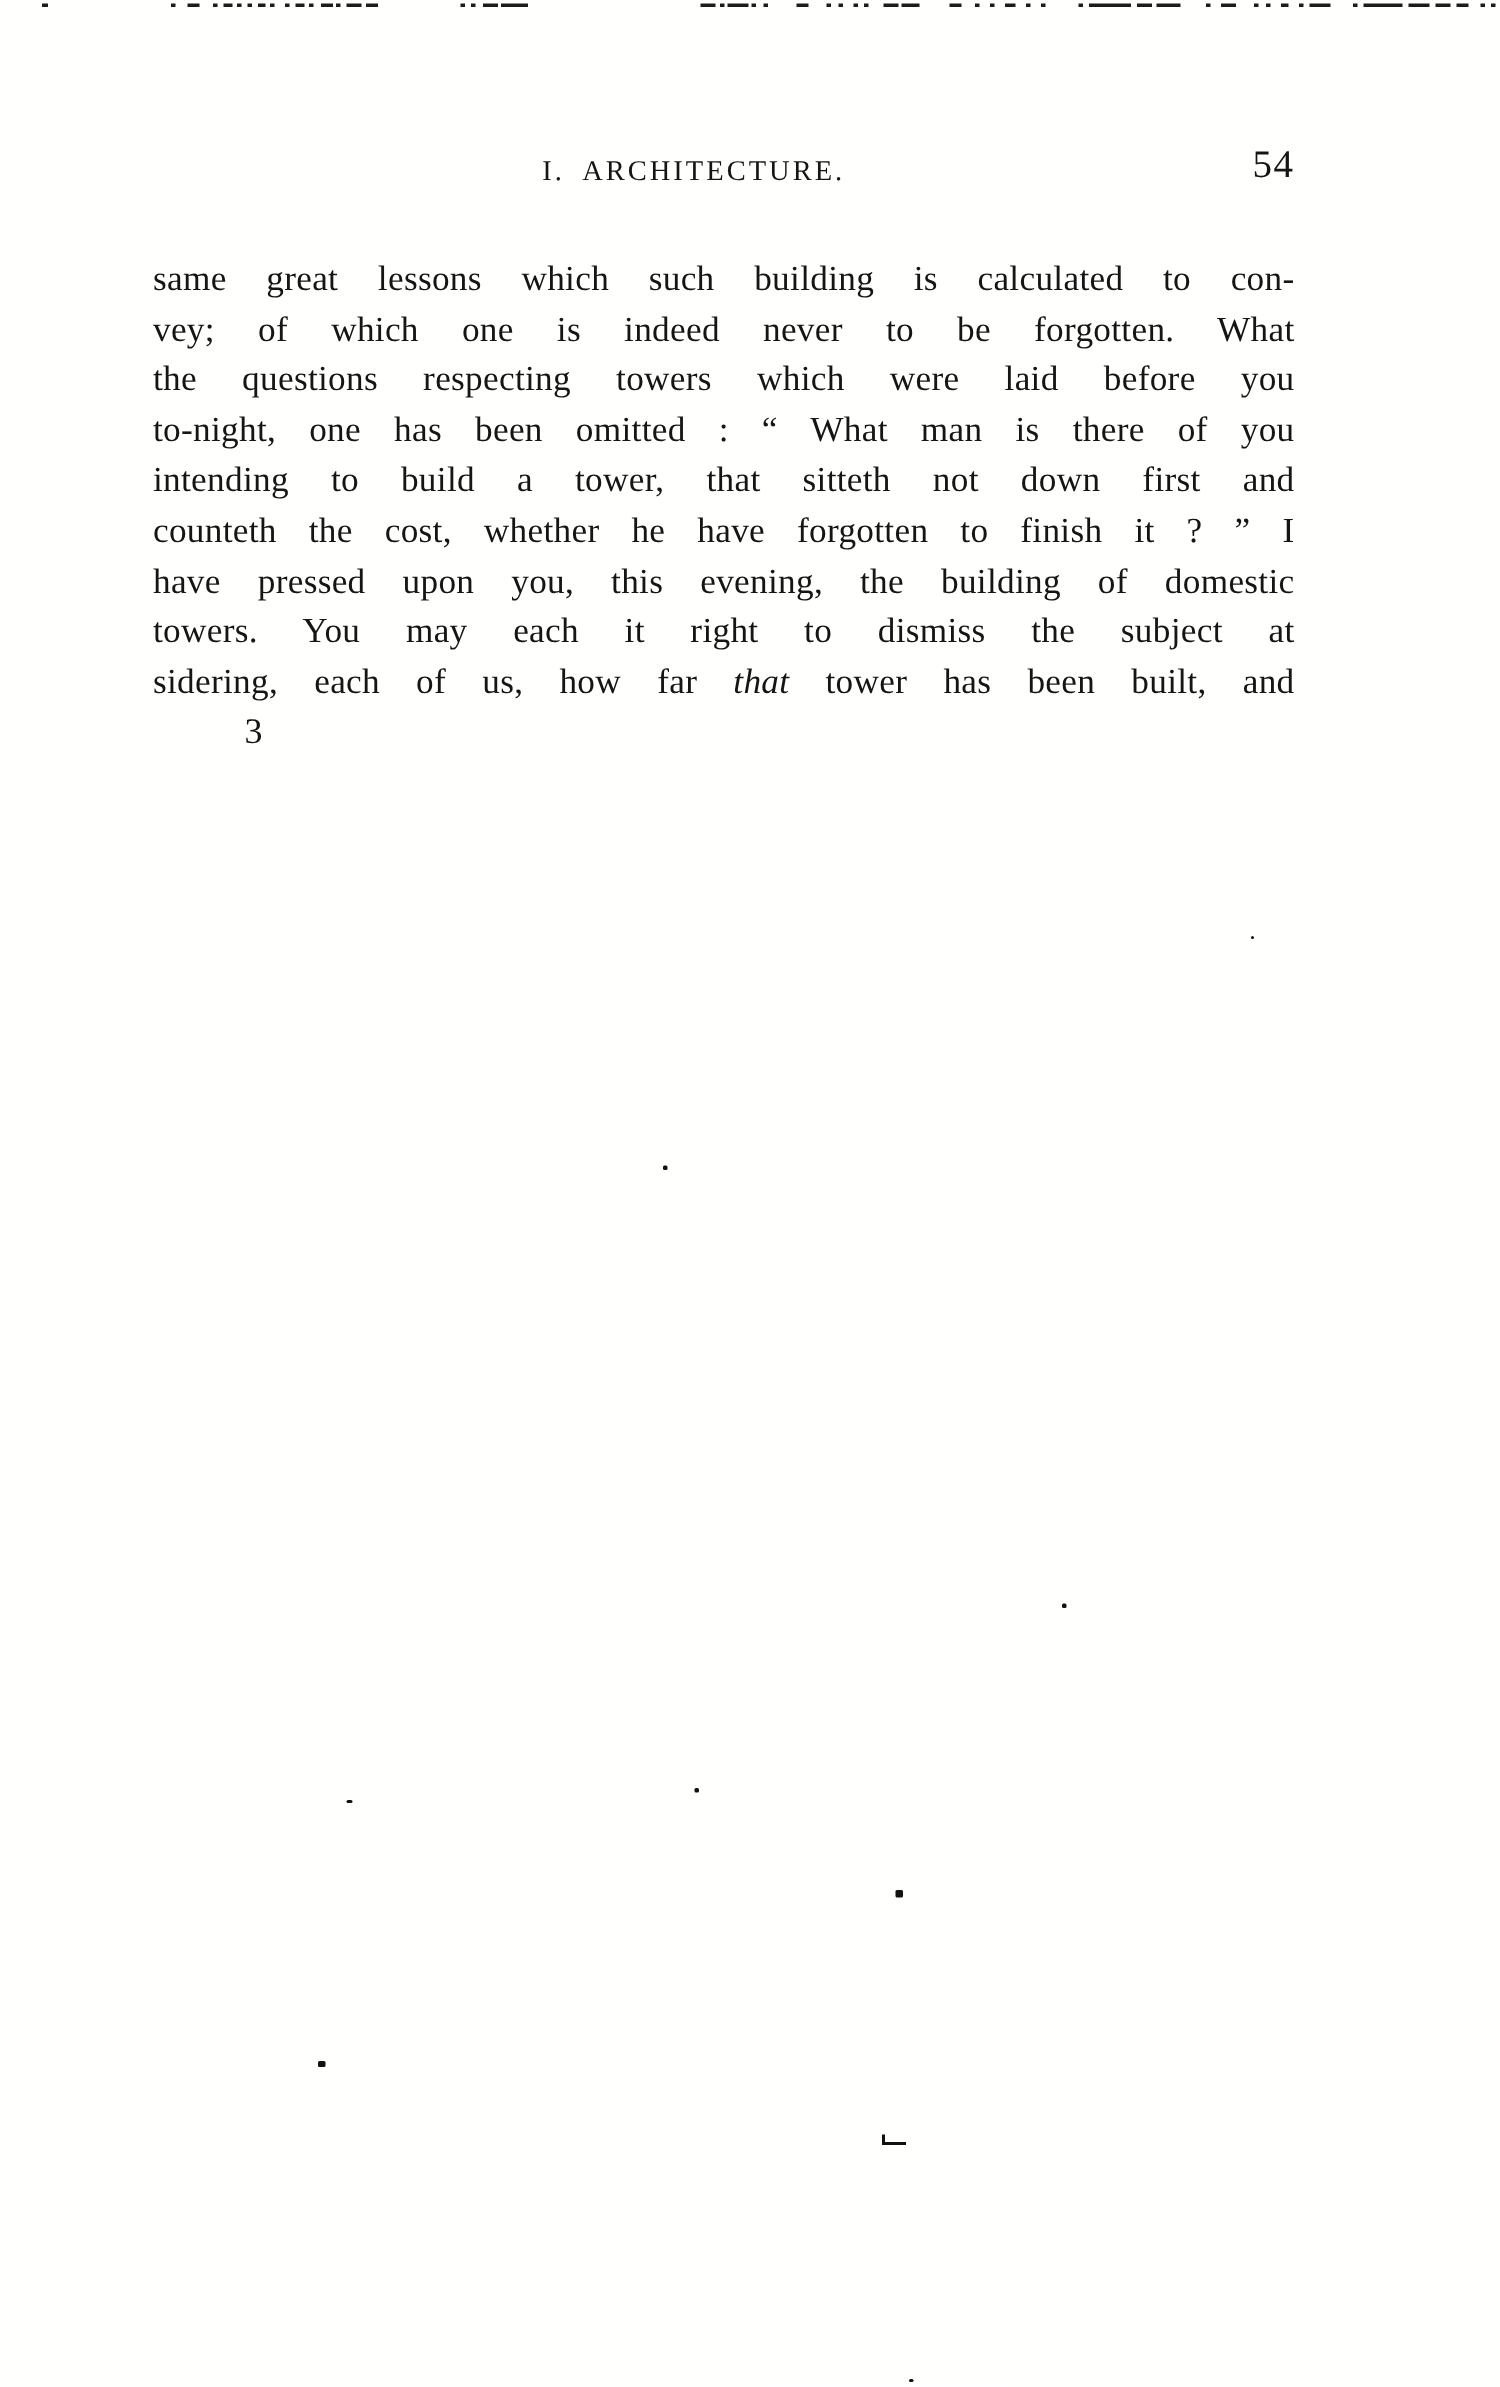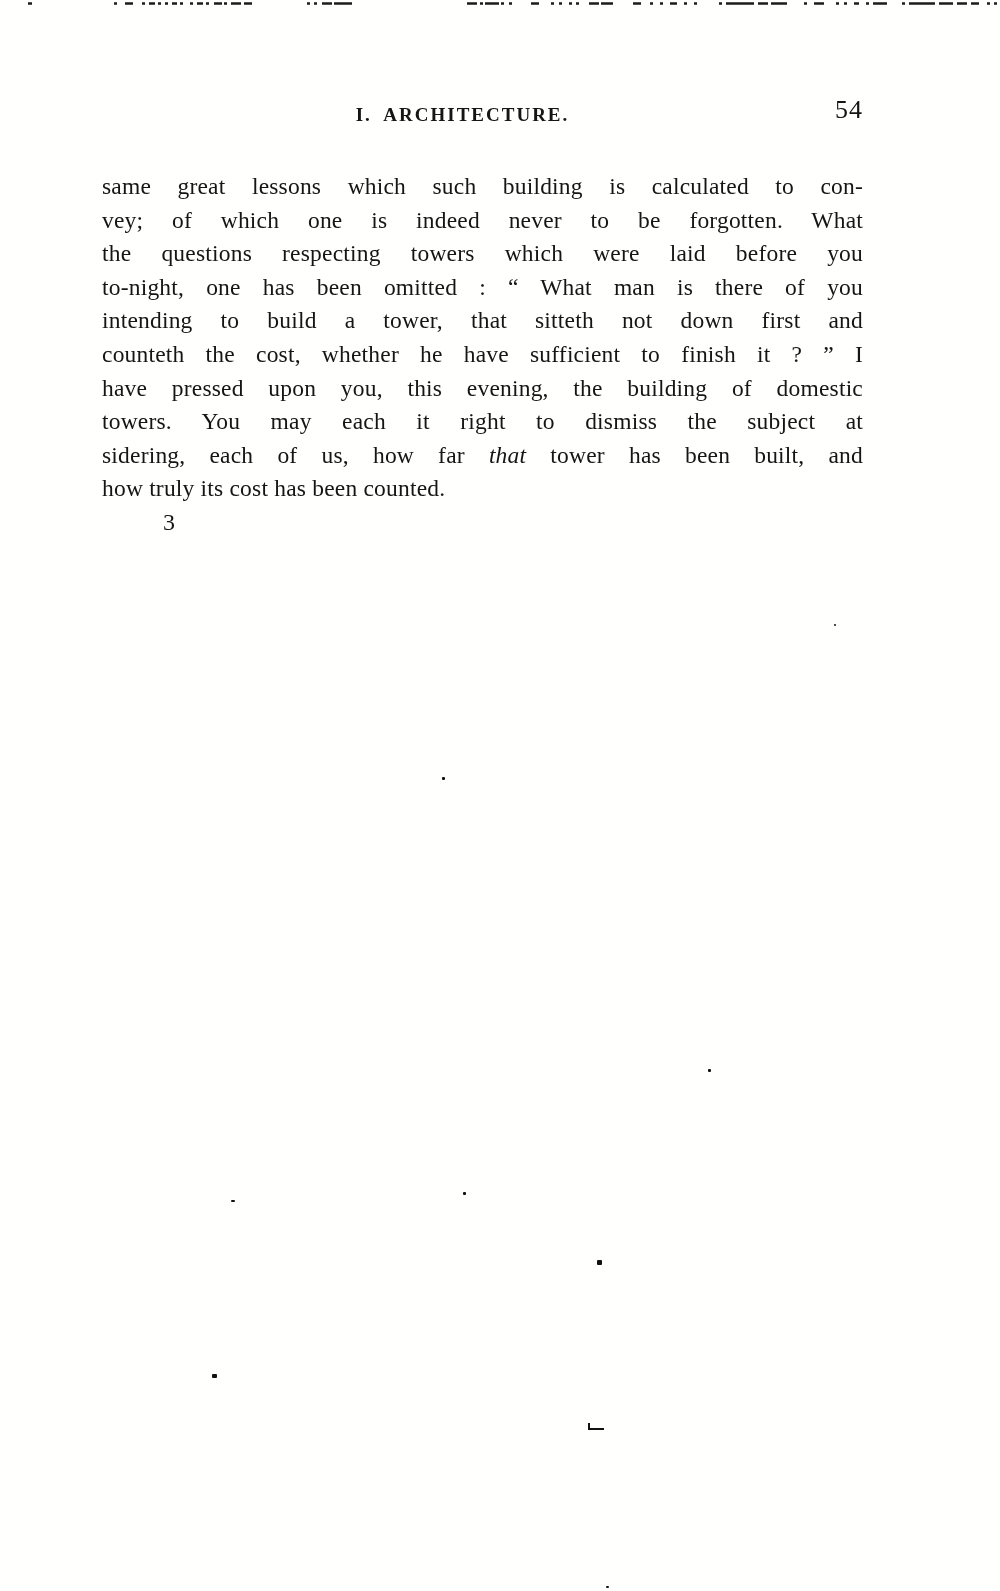--- a/index.html
+++ b/index.html
@@ -36,21 +36,20 @@
     position: absolute;
     left: 0;
     right: 16px;
     top: 3px;
     text-align: center;
     transform: translateX(-12px);
     font-size: 19px;
     letter-spacing: 2px;
     word-spacing: 6px;
     white-space: nowrap;
-    font-weight: bold;
   }
   .page-number {
     position: absolute;
     right: 0;
     top: -6px;
     font-size: 26px;
     letter-spacing: 1px;
   }
   
   .body-text {
@@ -117,25 +116,24 @@
     <div class="section-title">I. ARCHITECTURE.</div>
     <div class="page-number">54</div>
   </div>
 
   <div class="body-text">
     <div class="line">same great lessons which such building is calculated to con-</div>
     <div class="line">vey; of which one is indeed never to be forgotten.  What</div>
     <div class="line">the questions respecting towers which were laid before you</div>
     <div class="line">to-night, one has been omitted : “ What man is there of you</div>
     <div class="line">intending to build a tower, that sitteth not down first and</div>
-    <div class="line">counteth the cost, whether he have sufficient to finish it ? ”  I</div>
+    <div class="line">counteth the cost, whether he have forgotten to finish it ? ”  I</div>
     <div class="line">have pressed upon you, this evening, the building of domestic</div>
     <div class="line">towers.  You may each it right to dismiss the subject at</div>
     <div class="line"><span>sidering, each of us, how far</span> <em>that</em> <span>tower has been built, and</span></div>
-    <div class="line last">how truly its cost has been counted.</div>
     <div class="signature-mark">3</div>
   </div>
 
   <div class="speck" style="left:442px; top:777px; width:3px;  height:3px;"></div>
   <div class="speck" style="left:834px; top:624px; width:2px;  height:2px;"></div>
   <div class="speck" style="left:708px; top:1069px; width:3px; height:3px;"></div>
   <div class="speck" style="left:463px; top:1192px; width:3px; height:3px;"></div>
   <div class="speck" style="left:231px; top:1200px; width:4px; height:2px;"></div>
   <div class="speck" style="left:597px; top:1260px; width:5px; height:5px;"></div>
   <div class="speck" style="left:212px; top:1374px; width:5px; height:4px;"></div>

